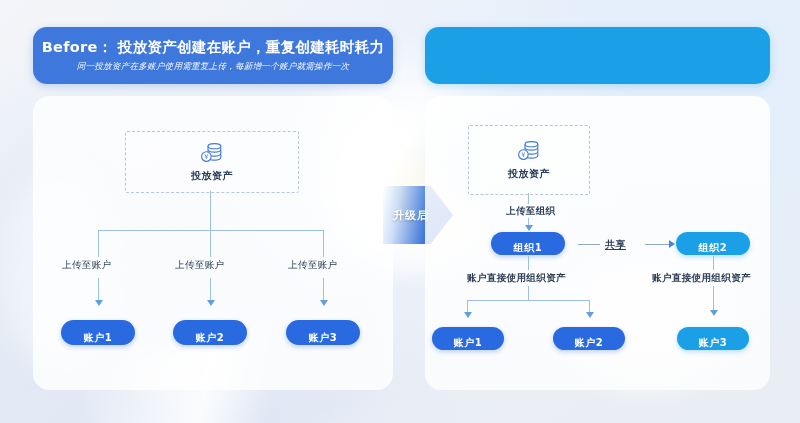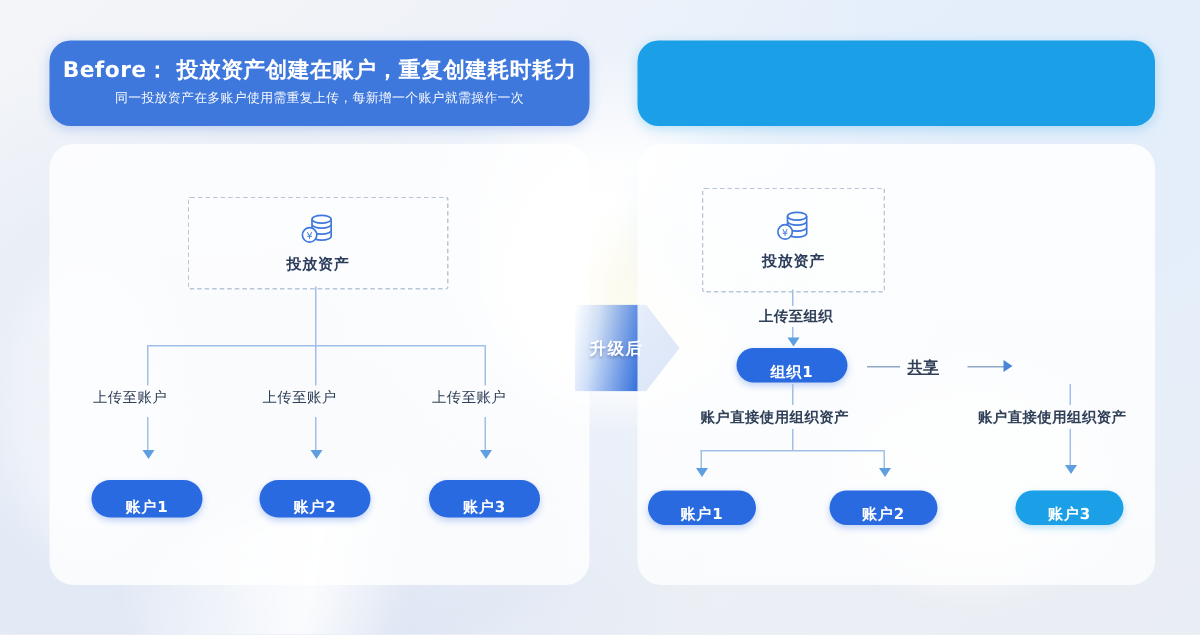--- a/index.html
+++ b/index.html
@@ -29,21 +29,21 @@
 
   
   .hdr{position:absolute;border-radius:14px;box-sizing:border-box;
        display:flex;flex-direction:column;align-items:center;justify-content:center;
        color:#fff;text-align:center;}
   #hdr-left{left:33px;top:27px;width:360px;height:57px;background:#3f78dd;
             box-shadow:0 2px 8px rgba(63,120,221,.28);}
   #hdr-right{left:425px;top:27px;width:345px;height:57px;background:#1ba0e8;
             box-shadow:0 2px 8px rgba(27,160,232,.28);}
   .hdr-title{font-size:14.5px;font-weight:bold;letter-spacing:.3px;line-height:1;}
-  .hdr-sub{font-size:8.6px;margin-top:7px;line-height:1;opacity:.96;letter-spacing:.2px;}
+  .hdr-sub{font-size:8.6px;margin-top:7px;line-height:1;opacity:.96;letter-spacing:.2px;font-style:italic;}
 
   
   .panel{position:absolute;background:rgba(255,255,255,.80);border-radius:16px;}
   #panel-left{left:33px;top:96px;width:360px;height:294px;}
   #panel-right{left:425px;top:96px;width:345px;height:294px;
      background:linear-gradient(180deg,rgba(255,255,255,.90) 0%,rgba(255,255,255,.78) 100%);}
 
   
   .asset-box{position:absolute;border:1px dashed #b9c6da;border-radius:2px;
       display:flex;flex-direction:column;align-items:center;justify-content:center;
@@ -64,21 +64,21 @@
   .step-label{position:absolute;font-size:9.6px;color:#2f3f57;white-space:nowrap;letter-spacing:.3px;}
   .step-label.b{font-weight:bold;}
 
   
   .pill{position:absolute;border-radius:14px;display:flex;align-items:flex-end;
         justify-content:center;color:#fff;font-size:10px;font-weight:bold;letter-spacing:.6px;}
   .pill.dark{background:#2a6ae0;box-shadow:0 2px 5px rgba(42,106,224,.30);}
   .pill.cyan{background:#1ba0e8;box-shadow:0 2px 5px rgba(27,160,232,.30);}
 
   
-  #chevron{position:absolute;left:383px;top:203px;width:70px;height:58px;
+  #chevron{position:absolute;left:383px;top:186px;width:70px;height:58px;
      background:linear-gradient(100deg,rgba(255,255,255,0) 0%,rgba(120,165,235,.35) 22%,#3f78dd 62%,#2f63cf 100%);
      clip-path:polygon(0% 0%,68% 0%,100% 50%,68% 100%,0% 100%);
      display:flex;align-items:center;justify-content:flex-start;}
   #chevron .cv-txt{color:#fff;font-size:11px;font-weight:bold;letter-spacing:1px;
      margin-left:10px;text-shadow:0 1px 2px rgba(20,50,110,.35);}
 
   
   .share-dash{position:absolute;height:1px;background:#8fa8c6;}
   .share-txt{position:absolute;font-size:10px;font-weight:bold;color:#2f3f57;letter-spacing:.5px;text-decoration:underline;}
   .share-arrow{position:absolute;width:0;height:0;border-top:4px solid transparent;
@@ -175,20 +175,23 @@
 
   <div class="pill dark" style="left:491px;top:232px;width:74px;height:23px;">
     <span>组织1</span>
   </div>
 
   <div class="share-dash" style="left:578px;top:244px;width:22px;"></div>
   <div class="share-txt" style="left:605px;top:238px;">共享</div>
   <div class="share-dash" style="left:645px;top:244px;width:25px;"></div>
   <div class="share-arrow" style="left:669px;top:240px;"></div>
 
+  <div class="pill cyan" style="left:676px;top:232px;width:74px;height:23px;">
+    <span>组织2</span>
+  </div>
 
   <div class="ln vl" style="left:528px;top:256px;height:14px;"></div>
   <div class="step-label b" style="left:467px;top:272px;">账户直接使用组织资产</div>
   <div class="ln vl" style="left:528px;top:286px;height:14px;"></div>
   <div class="ln hl" style="left:467px;top:300px;width:122px;"></div>
   <div class="ln vl" style="left:467px;top:300px;height:14px;"></div>
   <div class="arrow-head" style="left:463.5px;top:312px;"></div>
   <div class="ln vl" style="left:589px;top:300px;height:14px;"></div>
   <div class="arrow-head" style="left:585.5px;top:312px;"></div>
 

